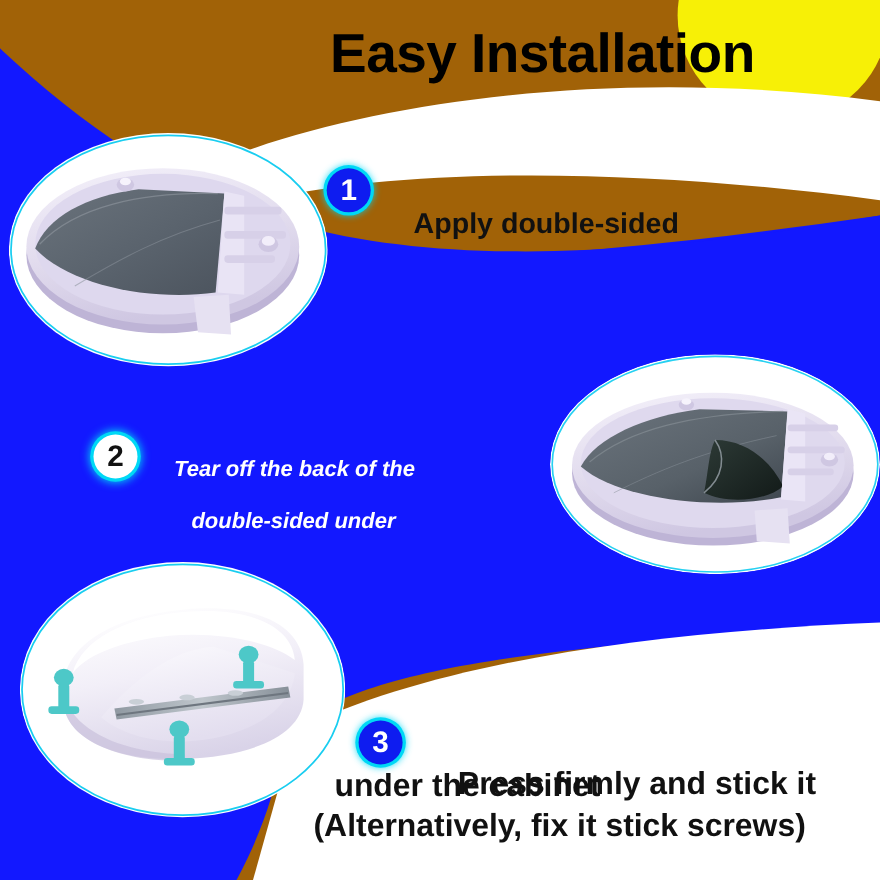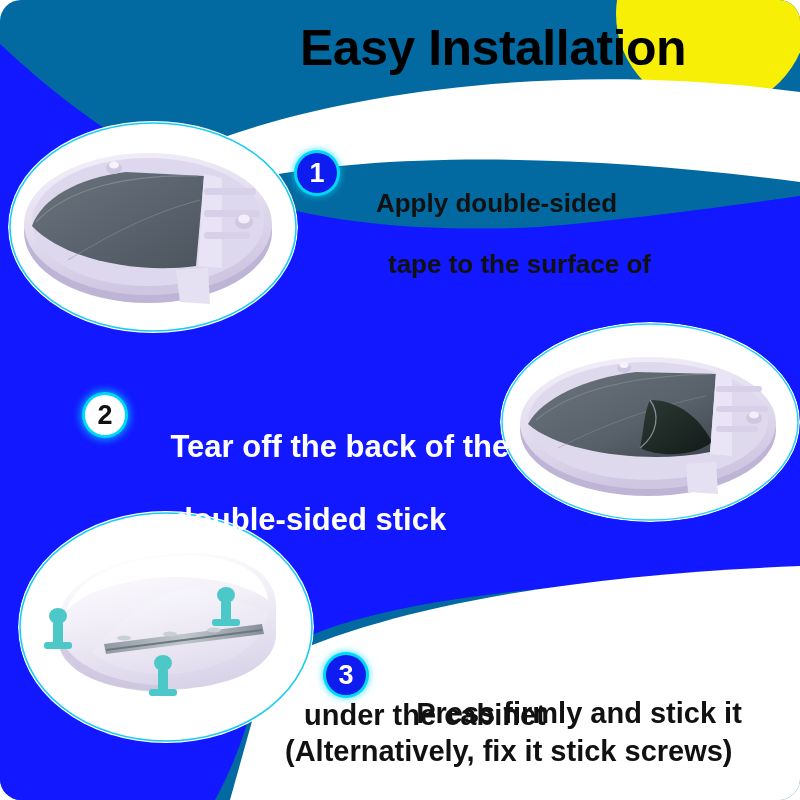--- a/index.html
+++ b/index.html
@@ -2,21 +2,21 @@
 <html><head>
 <meta charset="utf-8">
 <style>
   html,body{margin:0;padding:0;}
   body{
     width:800px;height:800px;
     font-family:"Liberation Sans","DejaVu Sans",sans-serif;
     background:#ffffff;
     overflow:hidden;
   }
-  #stage{position:relative;width:800px;height:800px;background:#0369a1;overflow:hidden;border-radius:21px;}
+  #stage{position:relative;width:800px;height:800px;background:#a16207;overflow:hidden;}
 
   
   .bg-svg{position:absolute;left:0;top:0;width:800px;height:800px;}
 
   
   .title{
     position:absolute;left:300px;top:22px;width:470px;
     font-size:50px;font-weight:700;color:#000;
     letter-spacing:-0.5px;line-height:1.05;
     text-align:left;white-space:nowrap;
@@ -35,21 +35,21 @@
     box-shadow:0 0 0 3px #00d8f5, 0 0 8px 4px rgba(0,216,245,.9);}
 
   
   .steptext{position:absolute;font-weight:600;line-height:1.18;white-space:pre;}
   .t-dark{color:#111111;}
   .t-light{color:#ffffff;}
 
   #step1-text{left:348px;top:157px;font-size:26px;}
   #step1-text .l2{display:block;padding-left:40px;}
 
-  #step2-text{left:136px;top:392px;font-size:31px;}
+  #step2-text{left:136px;top:392px;font-size:20px;font-style:italic;}
   #step2-text .l2{display:block;padding-left:38px;}
 
   #step3-text{left:384px;top:662px;font-size:29px;}
   #step3-text .l2{display:block;position:absolute;left:-80px;top:36px;}
   #step3-text .l3{display:block;position:absolute;left:-99px;top:72px;}
 
   
   .photo{position:absolute;border-radius:50%;overflow:hidden;}
   .photo-svg{position:absolute;left:0;top:0;}
 </style>
@@ -230,27 +230,26 @@
         <ellipse cx="145" cy="155" rx="9" ry="8"></ellipse>
         <rect x="140" y="161" width="10" height="24" rx="2"></rect>
         <rect x="131" y="181" width="28" height="7" rx="3"></rect>
       </g>
     </svg>
   </div>
 
   <div class="badge badge-dark" id="badge1" style="left:297px;top:153px;">1</div>
   <div class="steptext t-dark" id="step1-text">
     <span class="l1">Apply double-sided</span>
-    <span class="l2">tape to the surface of</span>
   </div>
 
   <div class="badge badge-light" id="badge2" style="left:85px;top:395px;">2</div>
   <div class="steptext t-light" id="step2-text">
     <span class="l1">Tear off the back of the</span>
-    <span class="l2">double-sided stick</span>
+    <span class="l2">double-sided under</span>
   </div>
 
   <div class="badge badge-dark" id="badge3" style="left:326px;top:655px;">3</div>
   <div class="steptext t-dark" id="step3-text">
     <span class="l1">Press firmly and stick it</span>
     <span class="l2">under the cabinet</span>
     <span class="l3">(Alternatively, fix it stick screws)</span>
   </div>
 
 </div>

